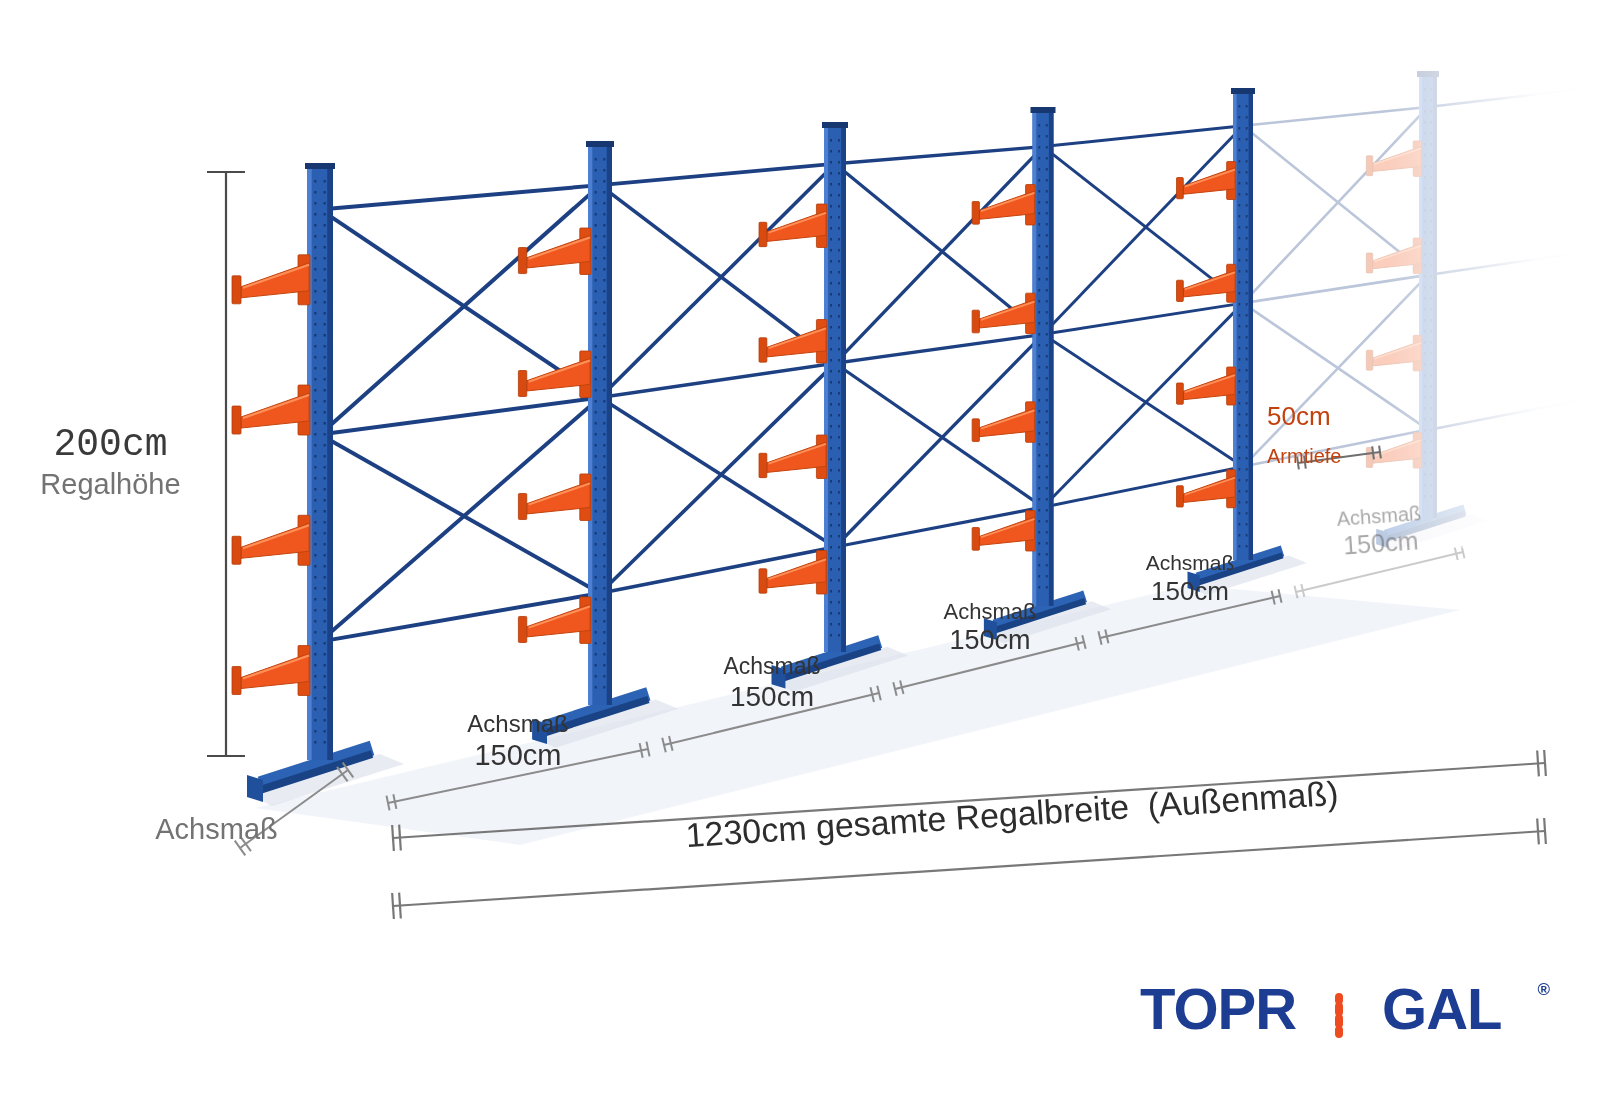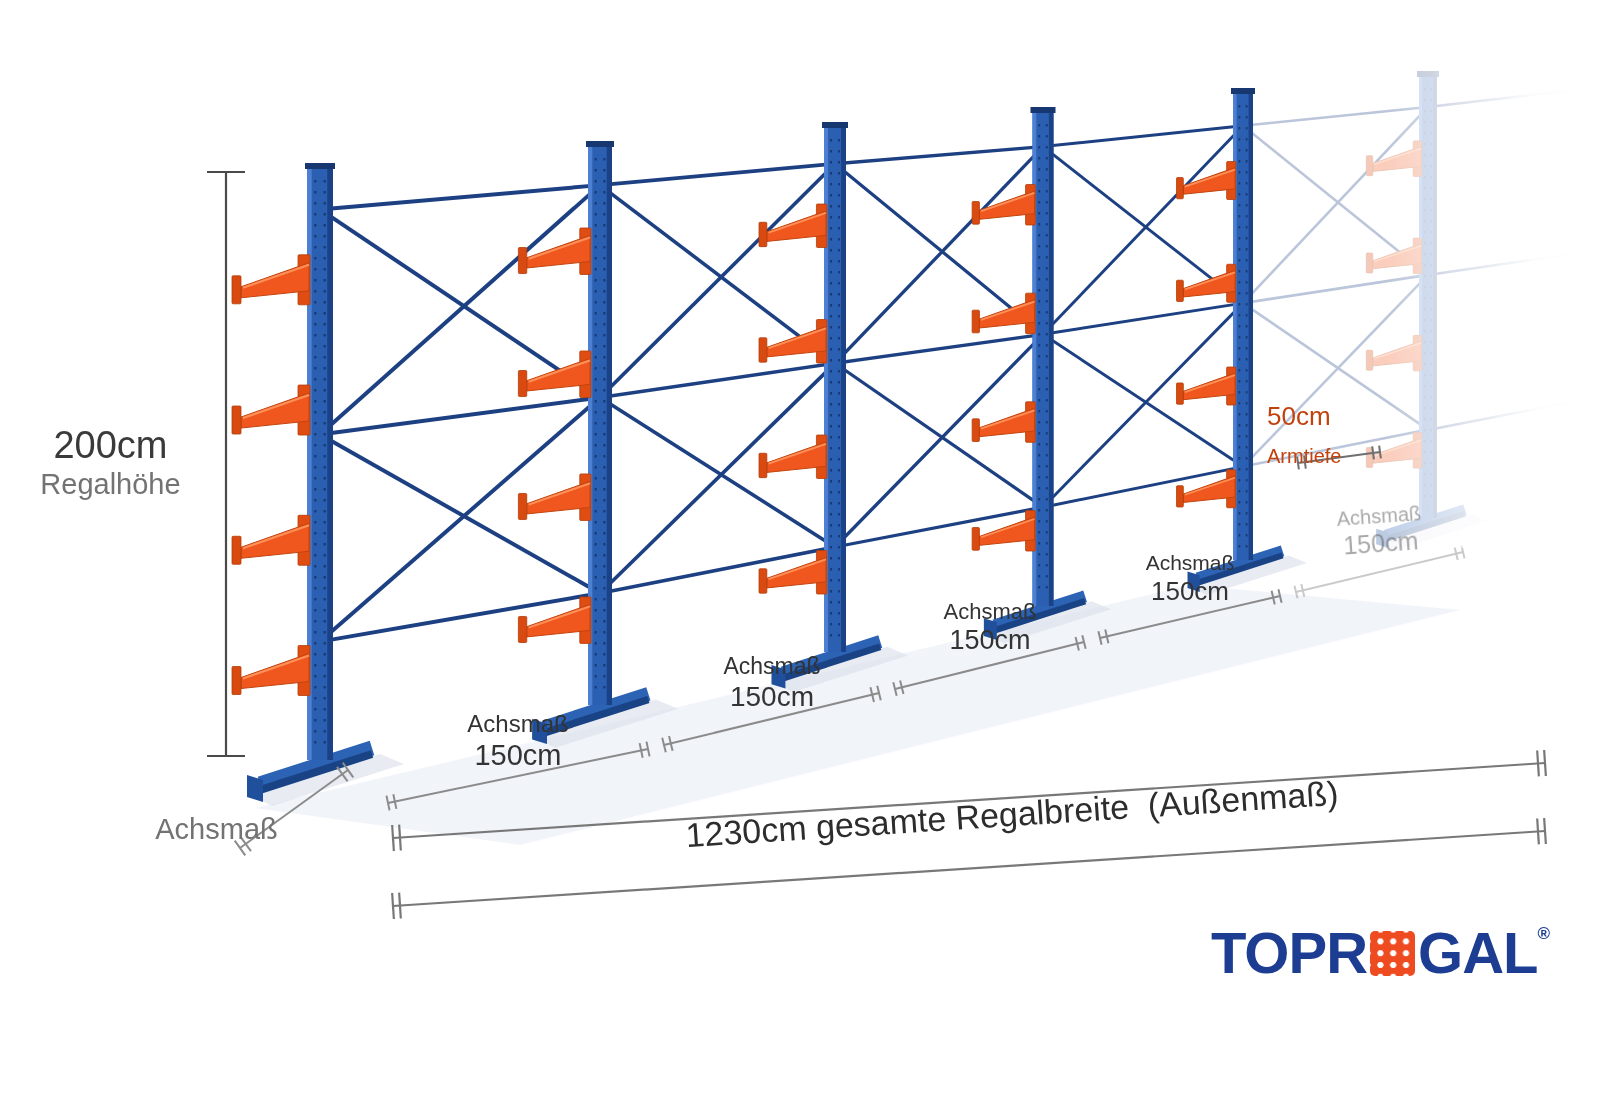--- a/index.html
+++ b/index.html
@@ -2,36 +2,36 @@
 <html><head>
 <meta charset="utf-8">
 <style>
   html,body{margin:0;padding:0;background:#fff;}
   .stage{position:relative;width:1600px;height:1100px;background:#fff;overflow:hidden;
          font-family:"Liberation Sans","DejaVu Sans",sans-serif;}
   .stage svg{position:absolute;left:0;top:0;}
   .fade-right{position:absolute;left:1385px;top:28px;width:215px;height:520px;pointer-events:none;
          background:linear-gradient(to right,rgba(255,255,255,0),rgba(255,255,255,.95) 70%,#fff);}
   .dim-label{position:absolute;text-align:center;color:#3a3a3a;}
-  .dim-value{font-size:38px;line-height:1.12;}
+  .dim-value{font-size:38px;line-height:1.12;font-family:Liberation Mono, monospace;}
   .dim-sub{font-size:29px;line-height:1.18;color:#737373;}
   .achs{position:absolute;text-align:center;color:#333;width:170px;}
   .achs .t1{font-size:24px;line-height:1.18;}
   .achs .t2{font-size:29px;line-height:1.18;}
   .a2 .t1{font-size:23px}.a2 .t2{font-size:28px}
   .a3 .t1{font-size:22px}.a3 .t2{font-size:27px}
   .a4 .t1{font-size:21px}.a4 .t2{font-size:26px}
   .a5{opacity:.5;color:#555;transform:rotate(-4deg);}
   .a5 .t1{font-size:20px}.a5 .t2{font-size:25px}
   .arm-depth{position:absolute;left:1267px;top:402px;width:140px;text-align:left;color:#c2410c;}
   .arm-depth .t1{font-size:26px;line-height:1.15;}
   .arm-depth .t2{font-size:20px;line-height:1.2;margin-top:12px;}
   .total-label{position:absolute;left:462px;top:795px;width:1100px;text-align:center;
          font-size:34px;color:#2d2d2d;transform:rotate(-3.73deg);}
-  .logo{position:absolute;left:1140px;top:924px;width:410px;display:flex;align-items:center;justify-content:flex-end;}
+  .logo{position:absolute;left:1140px;top:980px;width:410px;display:flex;align-items:flex-end;justify-content:flex-end;gap:36px;}
   .logo-txt{font-size:58px;font-weight:bold;color:#1d3d93;line-height:1;letter-spacing:-1px;}
   .logo-square{width:45px;height:45px;border-radius:5px;margin:0 3px;background-color:#ee4b20;
          background-image:radial-gradient(circle,#ffffff 2.8px,rgba(255,255,255,0) 3.4px);
          background-size:12.8px 11.8px;background-position:4px 4.5px;}
   .logo-reg{font-size:17px;color:#1d3d93;font-weight:bold;align-self:flex-start;margin-top:0;}
 </style>
 </head>
 <body>
 
 <div class="stage">

